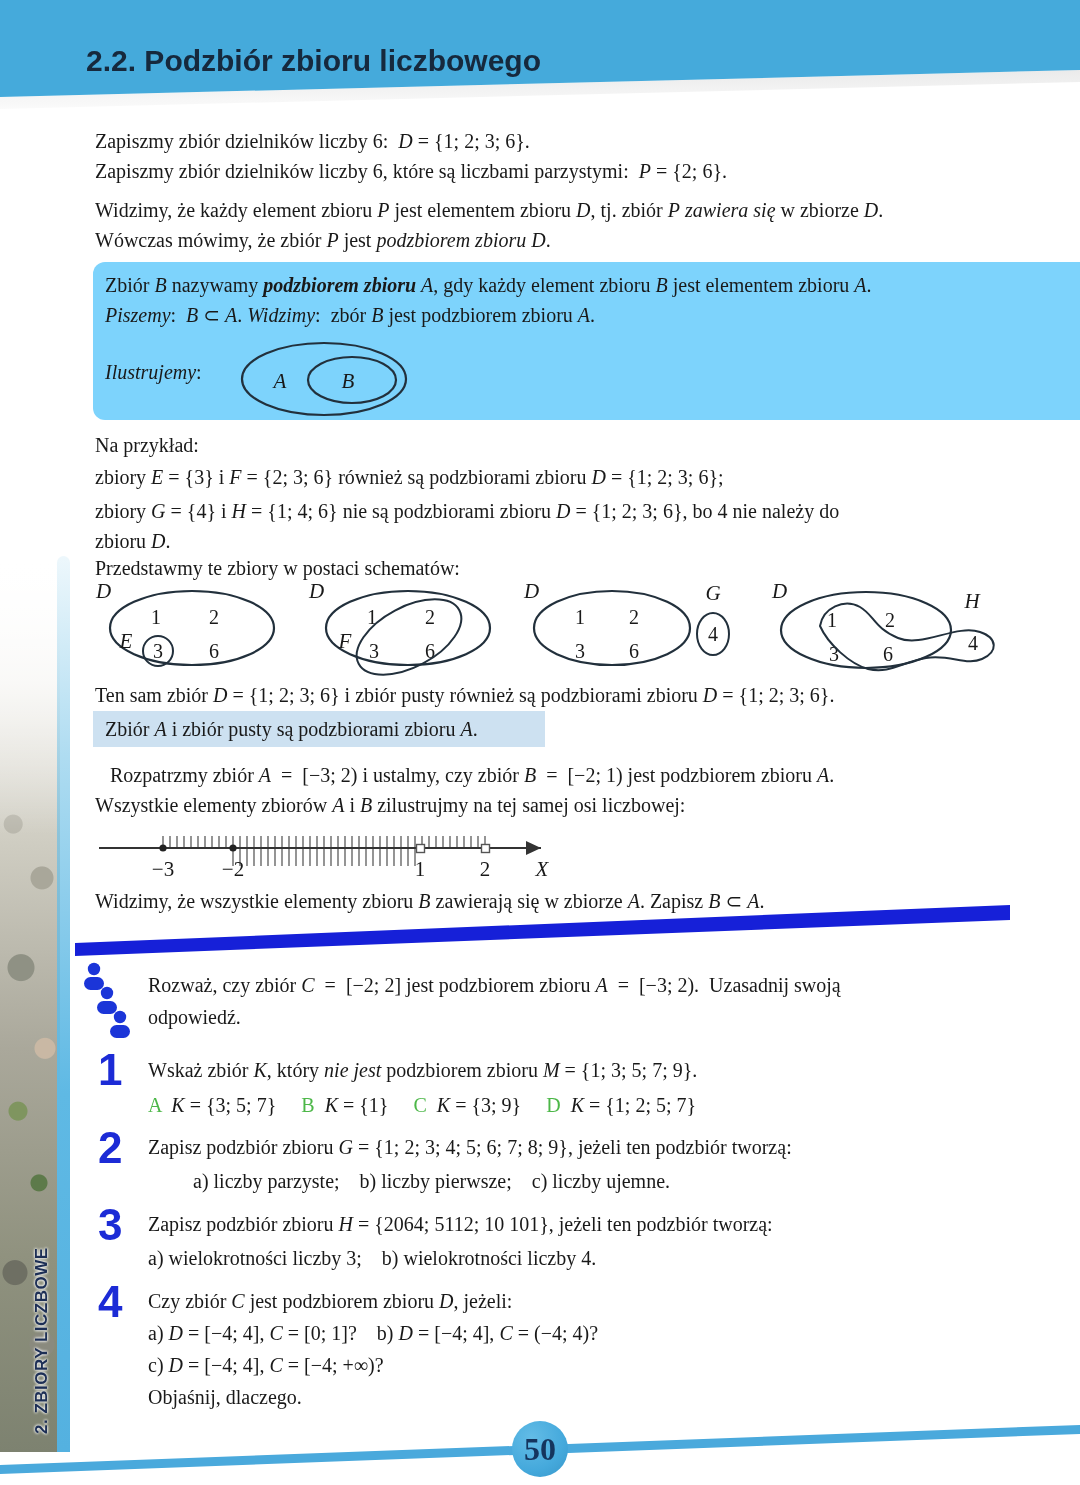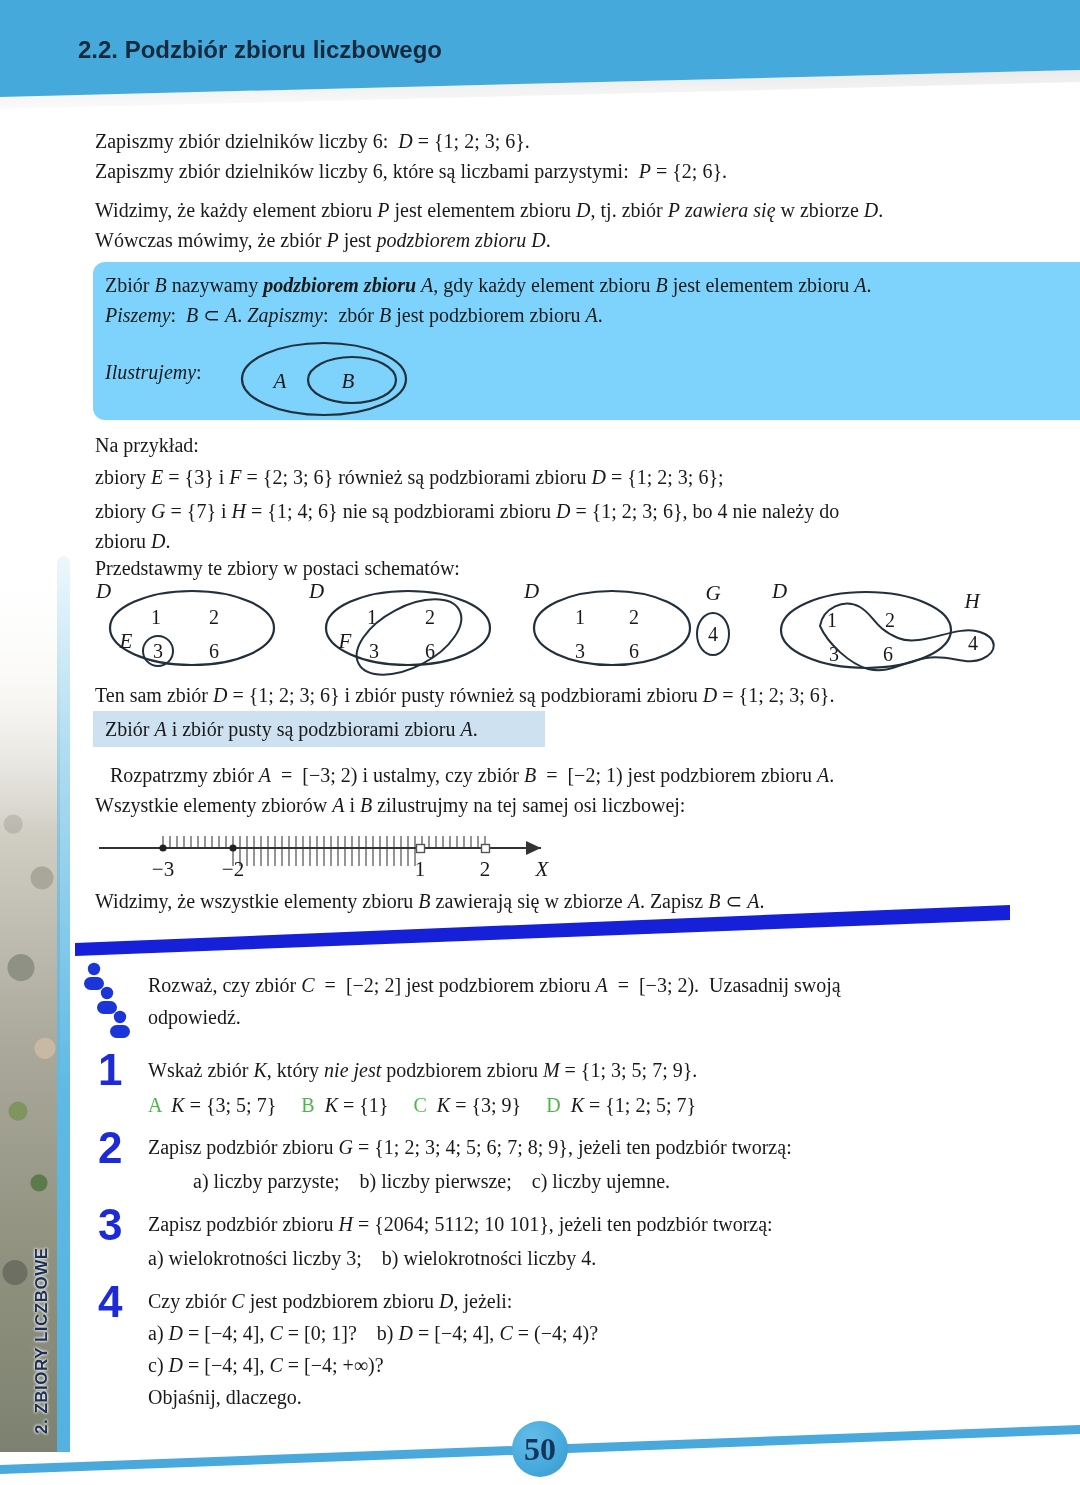--- a/index.html
+++ b/index.html
@@ -5,22 +5,22 @@
   html,body{margin:0;padding:0;background:#fff;}
   .page{position:relative;width:1080px;height:1485px;background:#ffffff;overflow:hidden;
         font-family:"Liberation Serif",serif;color:#191919;}
 
   
   .band{position:absolute;left:0;top:0;width:1080px;height:112px;background:#45aadb;
         clip-path:polygon(0 0,100% 0,100% 70px,0 97px);}
   .band-shadow{position:absolute;left:0;top:0;width:1080px;height:120px;
         clip-path:polygon(0 97px,100% 70px,100% 82px,0 109px);
         background:linear-gradient(to bottom,rgba(60,60,60,.25),rgba(60,60,60,0));}
-  .title{position:absolute;left:78px;top:36px;margin:0;font-family:"Liberation Sans",sans-serif;
-        font-weight:700;font-size:24px;color:#16293d;letter-spacing:0px;}
+  .title{position:absolute;left:78px;top:36px;margin:8px;font-family:"Liberation Sans",sans-serif;
+        font-weight:700;font-size:30px;color:#16293d;letter-spacing:0px;}
 
   
   .t{position:absolute;font-size:20px;line-height:30px;white-space:pre-wrap;}
   .i{font-style:italic;}
   .bi{font-style:italic;font-weight:700;}
   .g{color:#4cb748;}
 
   .infobox{position:absolute;left:93px;top:262px;width:1000px;height:158px;background:#7dd3fc;border-radius:12px;text-align:right;}
   .hlbox{position:absolute;left:93px;top:711px;width:452px;height:36px;background:#cde1f1;}
 
@@ -71,33 +71,33 @@
   <div class="band"></div>
   <h1 class="title">2.2. Podzbiór zbioru liczbowego</h1>
 
   <div class="t" style="left:95px;top:126px;"><span>Zapiszmy zbiór dzielników liczby 6:  </span><span class="i">D</span><span> = {1; 2; 3; 6}.</span></div>
   <div class="t" style="left:95px;top:156px;"><span>Zapiszmy zbiór dzielników liczby 6, które są liczbami parzystymi:  </span><span class="i">P</span><span> = {2; 6}.</span></div>
   <div class="t" style="left:95px;top:195px;"><span>Widzimy, że każdy element zbioru </span><span class="i">P</span><span> jest elementem zbioru </span><span class="i">D</span><span>, tj. zbiór </span><span class="i">P</span><span> </span><span class="i">zawiera się</span><span> w zbiorze </span><span class="i">D</span><span>.</span></div>
   <div class="t" style="left:95px;top:225px;"><span>Wówczas mówimy, że zbiór </span><span class="i">P</span><span> jest </span><span class="i">podzbiorem zbioru</span><span> </span><span class="i">D</span><span>.</span></div>
 
   <div class="infobox">
     <div class="t" style="left:12px;top:8px;"><span>Zbiór </span><span class="i">B</span><span> nazywamy </span><span class="bi">podzbiorem zbioru</span><span> </span><span class="i">A</span><span>, gdy każdy element zbioru </span><span class="i">B</span><span> jest elementem zbioru </span><span class="i">A</span><span>.</span></div>
-    <div class="t" style="left:12px;top:38px;"><span class="i">Piszemy</span><span>:  </span><span class="i">B</span><span> ⊂ </span><span class="i">A</span><span>. </span><span class="i">Zapiszmy</span><span>:  zbór </span><span class="i">B</span><span> jest podzbiorem zbioru </span><span class="i">A</span><span>.</span></div>
+    <div class="t" style="left:12px;top:38px;"><span class="i">Piszemy</span><span>:  </span><span class="i">B</span><span> ⊂ </span><span class="i">A</span><span>. </span><span class="i">Widzimy</span><span>:  zbór </span><span class="i">B</span><span> jest podzbiorem zbioru </span><span class="i">A</span><span>.</span></div>
     <div class="t" style="left:12px;top:95px;"><span class="i">Ilustrujemy</span><span>:</span></div>
     <svg class="venn" style="left:145px;top:78px;" width="180" height="78" viewBox="0 0 180 78">
       <ellipse cx="86" cy="39" rx="82" ry="36" fill="none" stroke="#22303c" stroke-width="2.2"></ellipse>
       <ellipse cx="114" cy="40" rx="44" ry="23" fill="none" stroke="#22303c" stroke-width="2.2"></ellipse>
       <text class="dlabel" x="42" y="48" text-anchor="middle">A</text>
       <text class="dlabel" x="110" y="48" text-anchor="middle">B</text>
     </svg>
   </div>
 
   <div class="t" style="left:95px;top:430px;">Na przykład:</div>
   <div class="t" style="left:95px;top:462px;"><span>zbiory </span><span class="i">E</span><span> = {3} i </span><span class="i">F</span><span> = {2; 3; 6} również są podzbiorami zbioru </span><span class="i">D</span><span> = {1; 2; 3; 6};</span></div>
-  <div class="t" style="left:95px;top:496px;"><span>zbiory </span><span class="i">G</span><span> = {7} i </span><span class="i">H</span><span> = {1; 4; 6} nie są podzbiorami zbioru </span><span class="i">D</span><span> = {1; 2; 3; 6}, bo 4 nie należy do</span></div>
+  <div class="t" style="left:95px;top:496px;"><span>zbiory </span><span class="i">G</span><span> = {4} i </span><span class="i">H</span><span> = {1; 4; 6} nie są podzbiorami zbioru </span><span class="i">D</span><span> = {1; 2; 3; 6}, bo 4 nie należy do</span></div>
   <div class="t" style="left:95px;top:526px;"><span>zbioru </span><span class="i">D</span><span>.</span></div>
   <div class="t" style="left:95px;top:553px;">Przedstawmy te zbiory w postaci schematów:</div>
 
   <svg style="left:92px;top:582px;" width="190" height="88" viewBox="0 0 190 88">
     <text class="dlabel" x="4" y="16">D</text>
     <ellipse cx="100" cy="46" rx="82" ry="37" fill="none" stroke="#22303c" stroke-width="2.2"></ellipse>
     <text class="dnum" x="64" y="42" text-anchor="middle">1</text>
     <text class="dnum" x="122" y="42" text-anchor="middle">2</text>
     <text class="dnum" x="66" y="76" text-anchor="middle">3</text>
     <text class="dnum" x="122" y="76" text-anchor="middle">6</text>

